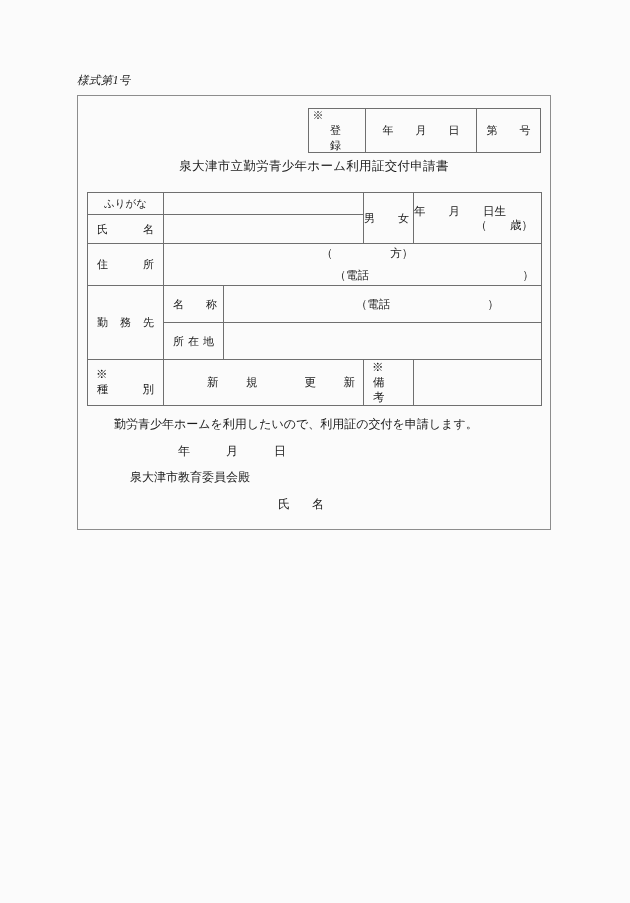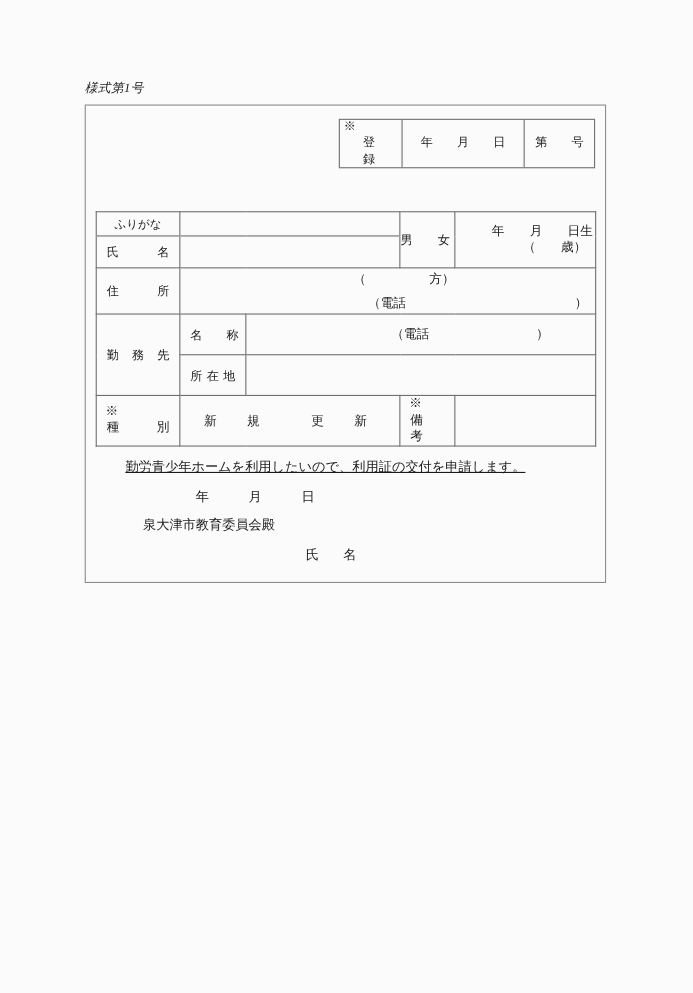--- a/index.html
+++ b/index.html
@@ -123,21 +123,21 @@
   .work-row-h { height: 37px; }
   .type-row-h { height: 39px; }
 
   .gender-cell { text-align: center; letter-spacing: 6px; padding-left: 6px; }
   .bday-cell {
     text-align: center;
     font-size: 11.5px;
     line-height: 1.25;
     padding: 2px 8px 2px 0;
   }
-  .bday-l1 { display: block; text-align: right; letter-spacing: 0px; padding-right: 2px; }
+  .bday-l1 { display: block; text-align: left; letter-spacing: 0px; padding-right: 2px; }
   .bday-l2 { display: block; text-align: right; padding-right: 8px; }
 
   .addr-inner {
     position: relative;
     height: 100%;
     font-size: 11.5px;
   }
   .addr-kata {
     position: absolute;
     left: 50%;
@@ -177,32 +177,32 @@
     transform: translateY(-50%);
   }
 
   .kind-cell {
     text-align: center;
     font-size: 11.5px;
     line-height: 1.3;
   }
   .kind-top { display: block; text-align: left; padding-left: 8px; }
   .kind-bot { display: block; text-align: justify; text-align-last: justify; padding: 0 9px; }
-  .renew-cell { text-align: center; letter-spacing: 8px; padding-left: 8px; }
+  .renew-cell { text-align: right; letter-spacing: 8px; padding-left: 8px; }
 
   
   .statement {
     position: absolute;
     left: 0;
     top: 322px;
     width: 100%;
     font-size: 12px;
     line-height: 1;
   }
-  .st-line1 { position: absolute; left: 36px; top: 0; white-space: nowrap; text-decoration: underline; }
+  .st-line1 { position: absolute; left: 36px; top: 0; white-space: nowrap; }
   .st-ymd-y { position: absolute; left: 100px; top: 27px; }
   .st-ymd-m { position: absolute; left: 148px; top: 27px; }
   .st-ymd-d { position: absolute; left: 196px; top: 27px; }
   .st-line3 { position: absolute; left: 19px; top: 53px; white-space: nowrap; margin-left: 33px; }
   .st-line4 { position: absolute; left: 200px; top: 80px; white-space: nowrap; letter-spacing: 5px; }
 </style>
 </head>
 <body>
 
 <div class="form-no">様式第1号</div>
@@ -215,20 +215,21 @@
       <span class="stack-bot">登　録</span>
     </div>
     <div class="reg-cell c3">
       <span>年　　月　　日</span>
     </div>
     <div class="reg-cell c2">
       <span>第　　号</span>
     </div>
   </div>
 
+  <div class="doc-title">泉大津市立勤労青少年ホーム利用証交付申請書</div>
 
   <table class="main-table">
     <colgroup>
       <col style="width:76px">
       <col style="width:60px">
       <col style="width:140px">
       <col style="width:50px">
       <col style="width:128px">
     </colgroup>
     <tbody>

